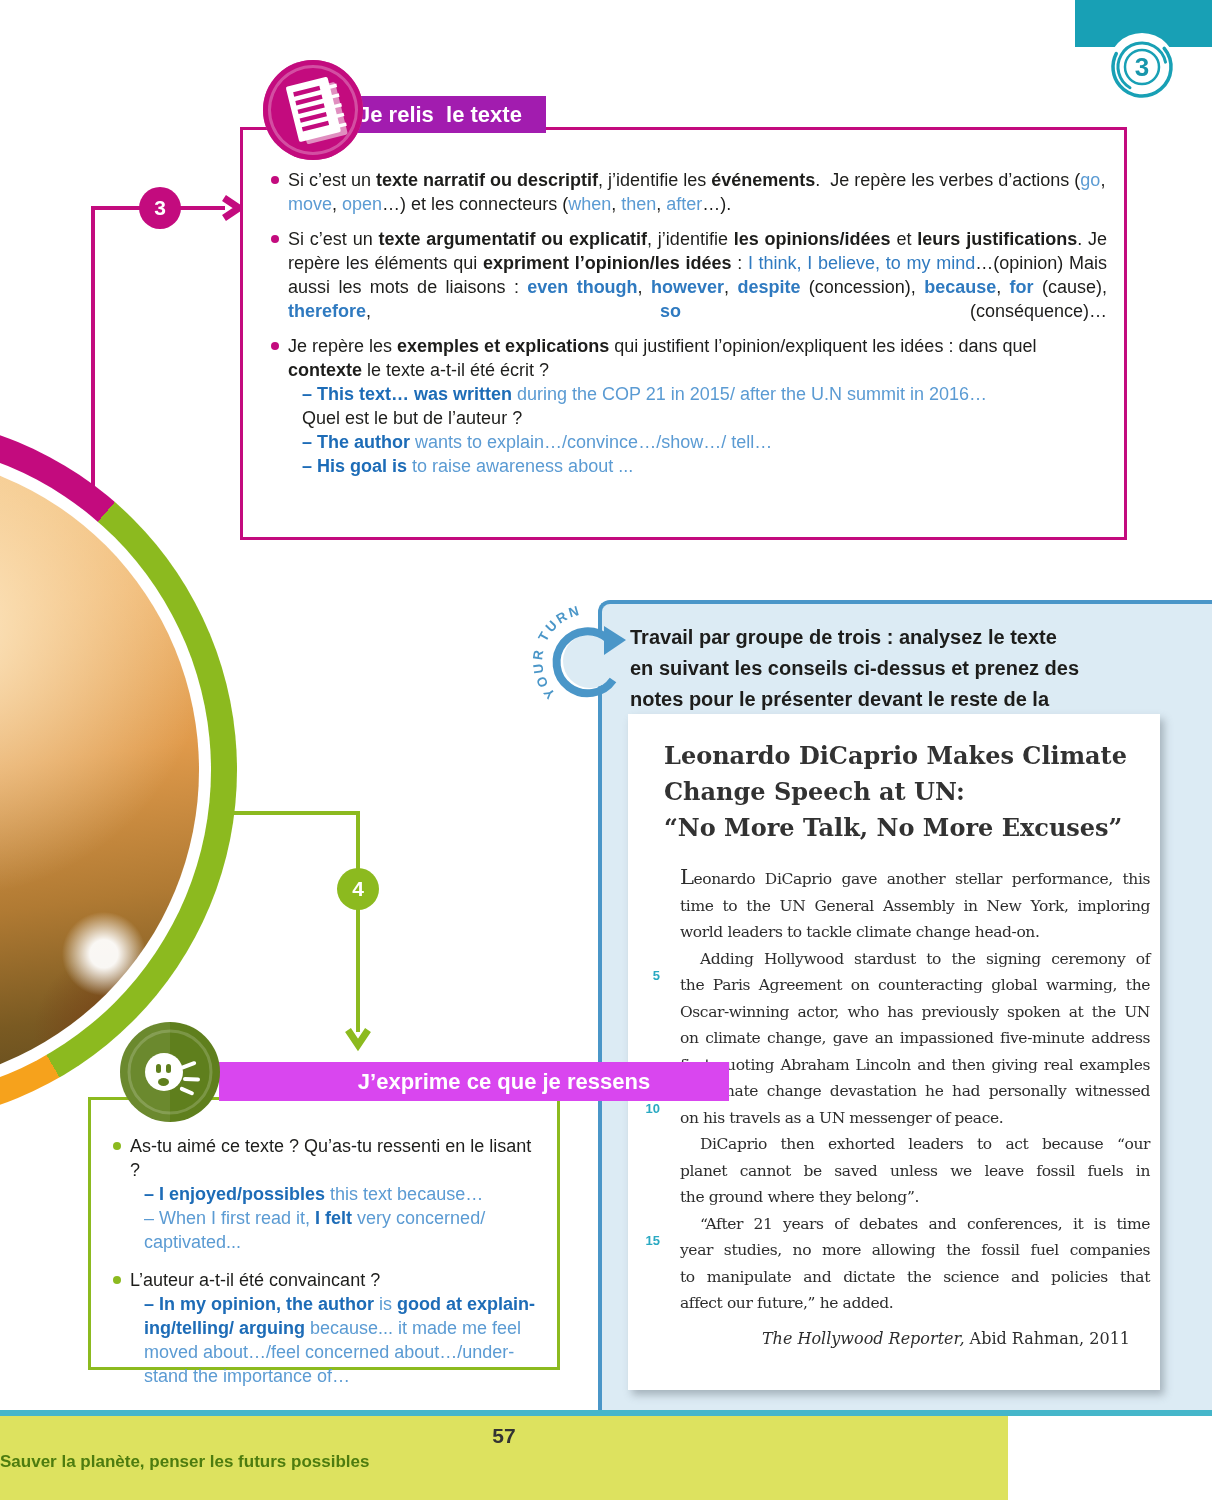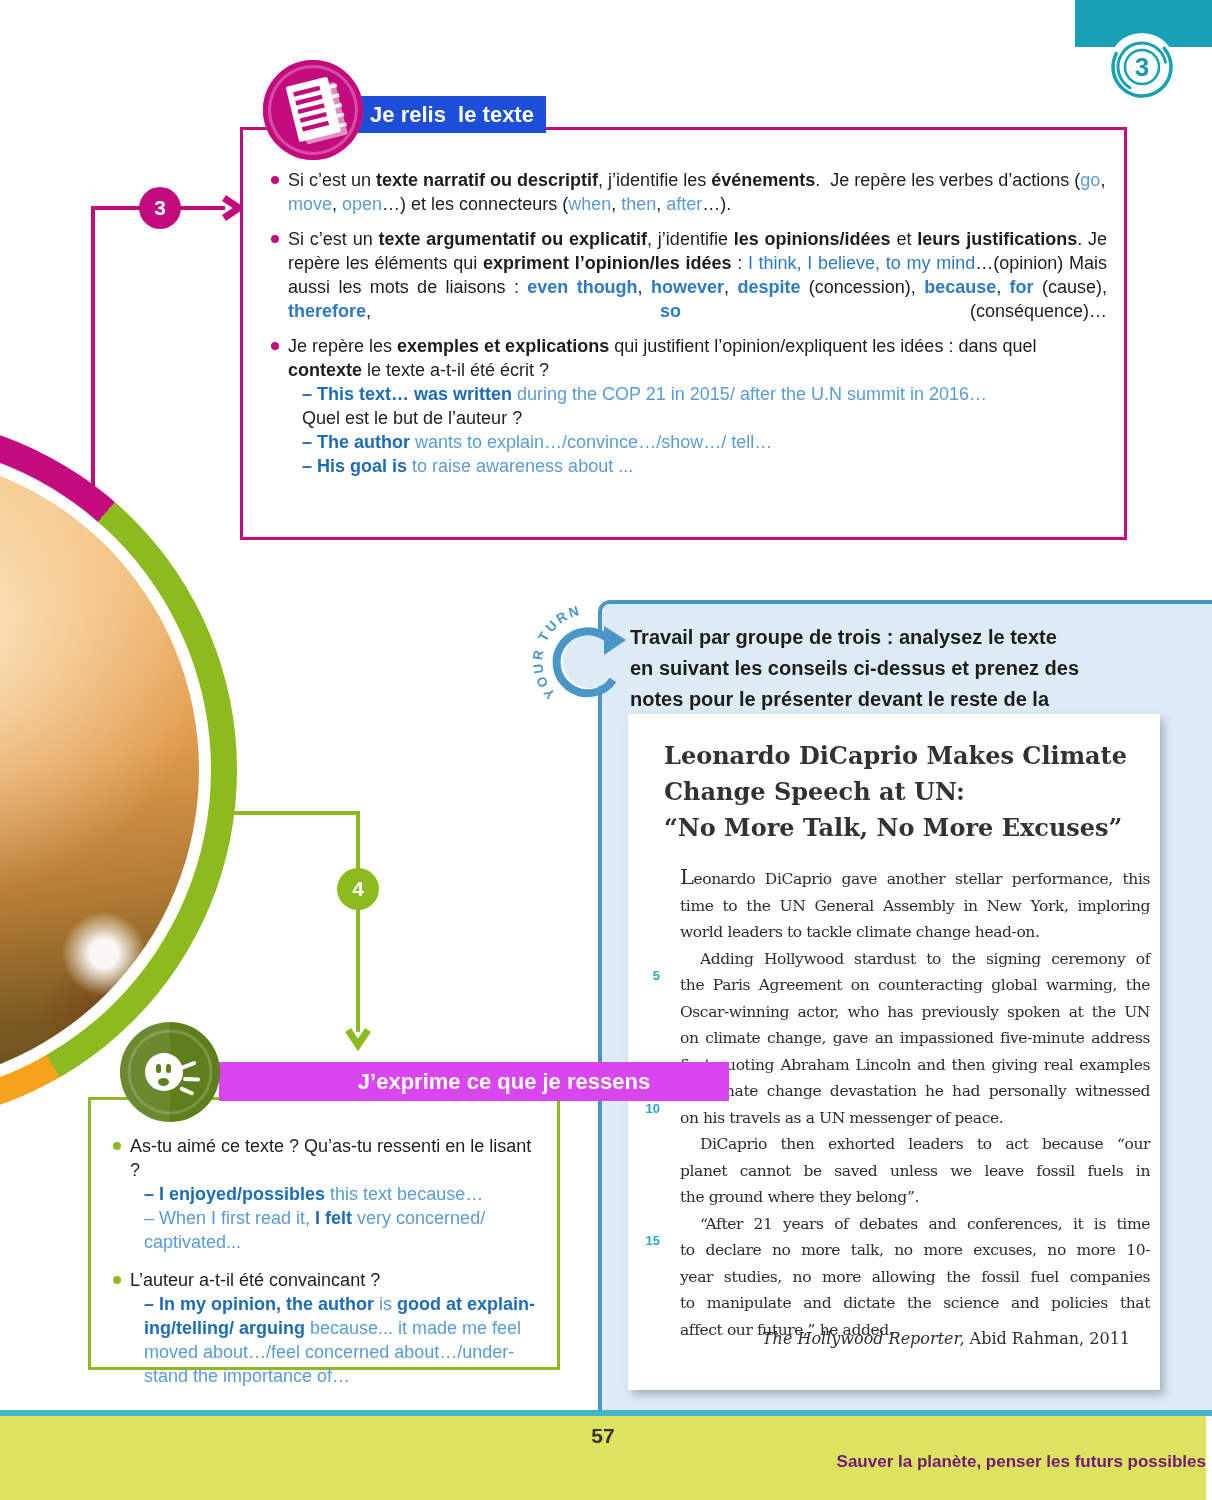--- a/index.html
+++ b/index.html
@@ -31,22 +31,22 @@
   .arrowhead{position:absolute;z-index:2;}
   .step-badge{position:absolute;width:42px;height:42px;border-radius:50%;display:flex;align-items:center;
               justify-content:center;color:#fff;font-size:21px;font-weight:700;z-index:3;}
   .step3-badge{left:139px;top:187px;background:#c30b7e;}
   .step4-badge{left:337px;top:868px;background:#8cba1f;}
 
   
   .pink-box{position:absolute;left:240px;top:127px;width:887px;height:413px;background:#fff;
             border:3px solid #c30b7e;box-sizing:border-box;z-index:3;}
   .pink-content{position:absolute;left:26px;top:38px;width:838px;font-size:18px;line-height:24px;color:#1d1d1b;}
-  .pink-header{position:absolute;left:298px;top:96px;width:248px;height:37px;background:#1d4ed8;z-index:5;
-               display:flex;align-items:center;justify-content:center;padding-left:60px;box-sizing:border-box;}
+  .pink-header{position:absolute;left:298px;top:96px;width:248px;height:37px;background:#a21caf;z-index:5;
+               display:flex;align-items:center;justify-content:flex-start;padding-left:60px;box-sizing:border-box;}
   .pink-header span{color:#fff;font-size:22px;font-weight:700;}
   .pink-icon{position:absolute;left:263px;top:60px;width:100px;height:100px;border-radius:50%;
              background:#c30b7e;z-index:6;box-shadow:inset 0 0 0 5px #c30b7e, inset 0 0 0 8px rgba(255,255,255,.28);}
   .pink-icon svg{position:absolute;inset:0;}
 
   
   .bullet{position:relative;padding-left:19px;}
   .bullet + .bullet{margin-top:11px;}
   .bullet::before{content:"";position:absolute;left:2px;top:8px;width:8px;height:8px;border-radius:50%;}
   .pink-content .bullet::before{background:#c30b7e;}
@@ -96,25 +96,25 @@
   .line-numbers{position:absolute;left:6px;top:150px;width:26px;z-index:4;}
   .lnum{position:absolute;right:0;font-size:13px;font-weight:700;color:#2aa9c2;
         font-family:"Liberation Sans",sans-serif;}
   .article-credit{position:absolute;right:30px;top:615px;font-family:"DejaVu Serif",serif;
                   font-size:16px;color:#2d2d2d;}
   .run-si{font-style:italic;}
   .run-sr{}
 
   
   .teal-line{position:absolute;left:0;top:1410px;width:1212px;height:6px;background:#45b6ca;z-index:5;}
-  .footer{position:absolute;left:0;top:1416px;width:1206px;height:84px;background:#dde25f;z-index:5;}
+  .footer{position:absolute;left:0;top:1416px;width:1008px;height:84px;background:#dde25f;z-index:5;}
   .page-number{position:absolute;left:0;top:8px;width:100%;text-align:center;
                font-size:21px;font-weight:700;color:#333;}
-  .footer-subtitle{position:absolute;left:0;top:36px;width:100%;text-align:right;
-                   font-size:17px;font-weight:700;color:#701a75;}
+  .footer-subtitle{position:absolute;left:0;top:36px;width:100%;text-align:left;
+                   font-size:17px;font-weight:700;color:#4d7c0f;}
 </style>
 </head>
 <body>
 
 <div class="page">
 
   <div class="photo-ring"></div>
   <div class="photo-gap"></div>
   <div class="photo"></div>
 
@@ -254,21 +254,20 @@
         <div class="tline just">the Paris Agreement on counteracting global warming, the</div>
         <div class="tline just">Oscar-winning actor, who has previously spoken at the UN</div>
         <div class="tline just">on climate change, gave an impassioned five-minute address</div>
         <div class="tline just">first quoting Abraham Lincoln and then giving real examples</div>
         <div class="tline just">of climate change devastation he had personally witnessed</div>
         <div class="tline">on his travels as a UN messenger of peace.</div>
         <div class="tline just ind">DiCaprio then exhorted leaders to act because “our</div>
         <div class="tline just">planet cannot be saved unless we leave fossil fuels in</div>
         <div class="tline">the ground where they belong”.</div>
         <div class="tline just ind">“After 21 years of debates and conferences, it is time</div>
-        <div class="tline just">to declare no more talk, no more excuses, no more 10-</div>
         <div class="tline just">year studies, no more allowing the fossil fuel companies</div>
         <div class="tline just">to manipulate and dictate the science and policies that</div>
         <div class="tline">affect our future,” he added.</div>
       </div>
     <div class="article-credit"><span class="run-si">The Hollywood Reporter,</span><span class="run-sr"> Abid Rahman, 2011</span></div>
   </div>
 
   <div class="teal-line"></div>
   <div class="footer">
     <div class="page-number">57</div>

